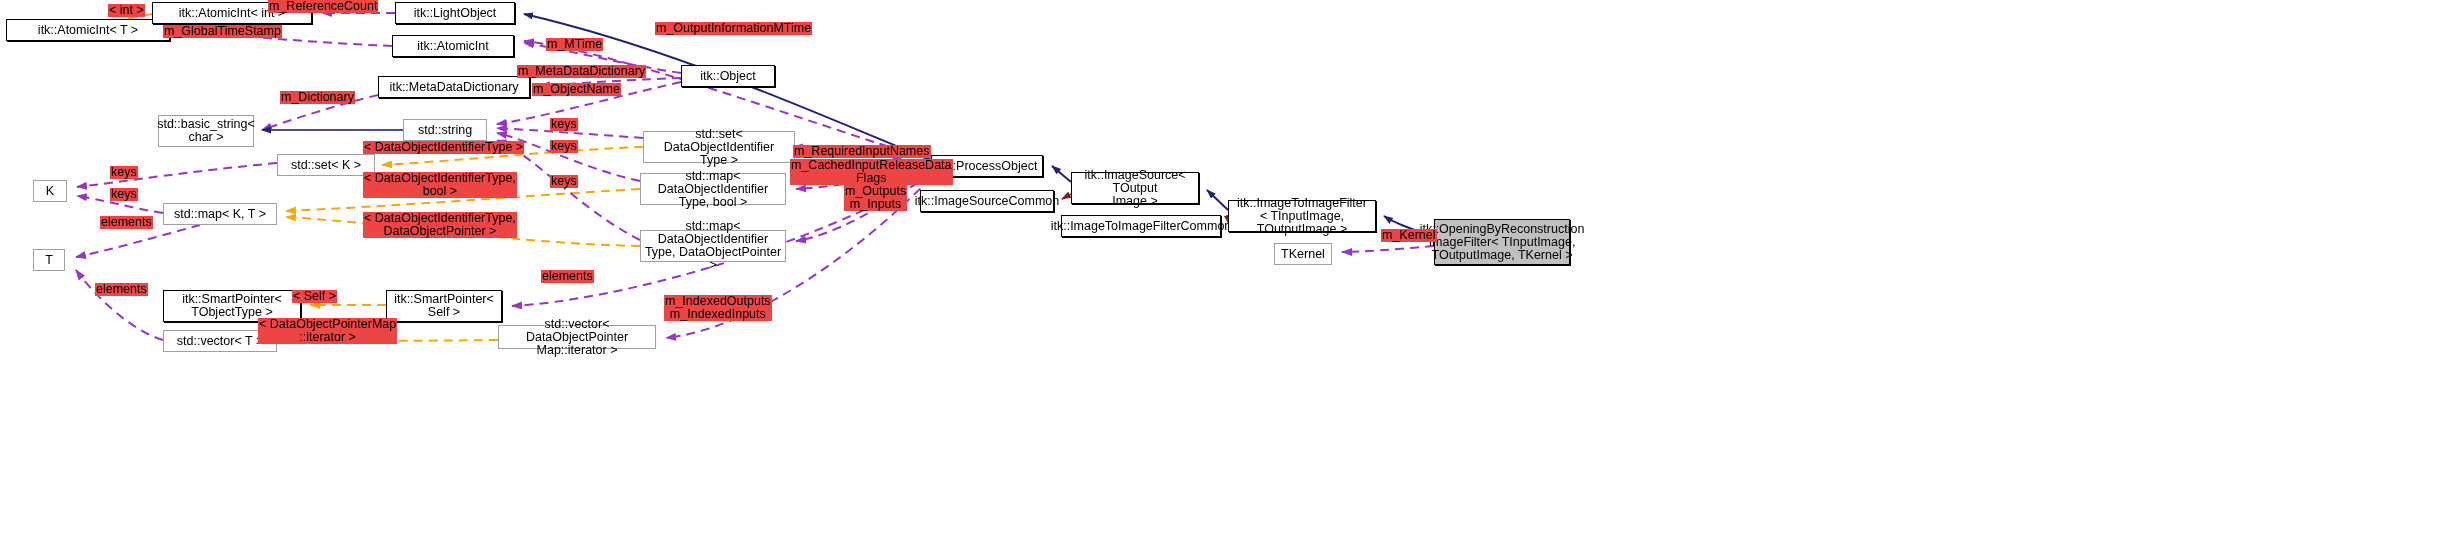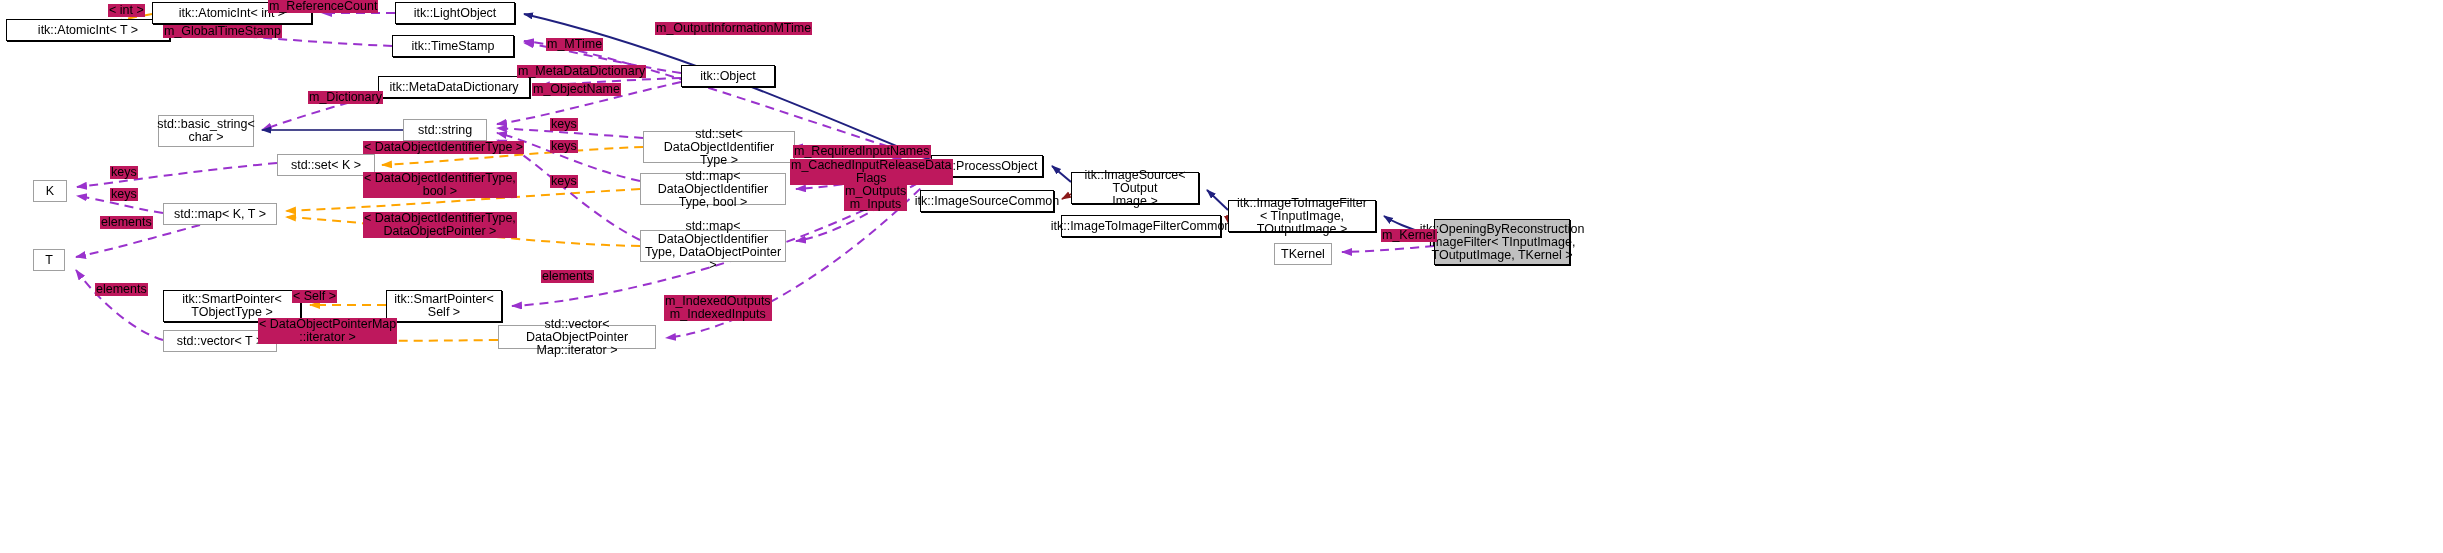--- a/index.html
+++ b/index.html
@@ -47,21 +47,21 @@
   .node.current {
     background: #c0c0c0;
     border: 1px solid #000000;
     box-shadow: 1px 1px 0 0 #000000;
   }
   .edge-label {
     position: absolute;
     font-size: 12.5px;
     line-height: 13px;
     color: #000000;
-    background: #be185d;
+    background: #ef4444;
     text-align: center;
     white-space: pre-line;
     z-index: 6;
     padding: 0 1px;
   }
 </style>
 </head>
 <body>
 
 <div id="diagram">
@@ -115,21 +115,21 @@
     <path d="M 1071,182 L 1052,166" stroke="#20207f" stroke-width="2" fill="none" marker-end="url(#arr-inh)"></path>
     <path d="M 1071,194 L 1062,199" stroke="#8b1a1a" stroke-width="2" fill="none" marker-end="url(#arr-red)"></path>
     <path d="M 1228,210 L 1207,190" stroke="#20207f" stroke-width="2" fill="none" marker-end="url(#arr-inh)"></path>
     <path d="M 1228,219 L 1229,224" stroke="#8b1a1a" stroke-width="2" fill="none" marker-end="url(#arr-red)"></path>
     <path d="M 1434,236 C 1410,230 1390,220 1384,216" stroke="#20207f" stroke-width="2" fill="none" marker-end="url(#arr-inh)"></path>
   </svg>
 
   <div class="node strong" style="left:6px;  top:19px;  width:164px; height:22px;">itk::AtomicInt&lt; T &gt;</div>
   <div class="node strong" style="left:152px; top:2px;   width:160px; height:22px;">itk::AtomicInt&lt; int &gt;</div>
   <div class="node strong" style="left:395px; top:2px;   width:120px; height:22px;">itk::LightObject</div>
-  <div class="node strong" style="left:392px; top:35px;  width:122px; height:22px;">itk::TimeStamp</div>
+  <div class="node strong" style="left:392px; top:35px;  width:122px; height:22px;">itk::AtomicInt</div>
   <div class="node strong" style="left:378px; top:76px;  width:152px; height:22px;">itk::MetaDataDictionary</div>
   <div class="node strong" style="left:681px; top:65px;  width:94px;  height:22px;">itk::Object</div>
   <div class="node" style="left:158px; top:115px; width:96px;  height:32px;">std::basic_string&lt;
 char &gt;</div>
   <div class="node" style="left:403px; top:119px; width:84px;  height:22px;">std::string</div>
   <div class="node" style="left:277px; top:154px; width:98px;  height:22px;">std::set&lt; K &gt;</div>
   <div class="node" style="left:643px; top:131px; width:152px; height:32px;">std::set&lt; DataObjectIdentifier
 Type &gt;</div>
   <div class="node" style="left:640px; top:173px; width:146px; height:32px;">std::map&lt; DataObjectIdentifier
 Type, bool &gt;</div>
@@ -157,21 +157,21 @@
 ImageFilter&lt; TInputImage,
 TOutputImage, TKernel &gt;</div>
 
   <div class="edge-label" style="left:108px;  top:4px;">&lt; int &gt;</div>
   <div class="edge-label" style="left:268px;  top:0px;">m_ReferenceCount</div>
   <div class="edge-label" style="left:163px;  top:25px;">m_GlobalTimeStamp</div>
   <div class="edge-label" style="left:546px;  top:38px;">m_MTime</div>
   <div class="edge-label" style="left:655px;  top:22px;">m_OutputInformationMTime</div>
   <div class="edge-label" style="left:517px;  top:65px;">m_MetaDataDictionary</div>
   <div class="edge-label" style="left:532px;  top:83px;">m_ObjectName</div>
-  <div class="edge-label" style="left:280px;  top:91px;margin-left:28px;">m_Dictionary</div>
+  <div class="edge-label" style="left:280px;  top:91px;">m_Dictionary</div>
   <div class="edge-label" style="left:363px;  top:141px;">&lt; DataObjectIdentifierType &gt;</div>
   <div class="edge-label" style="left:550px;  top:118px;">keys</div>
   <div class="edge-label" style="left:550px;  top:140px;">keys</div>
   <div class="edge-label" style="left:550px;  top:175px;">keys</div>
   <div class="edge-label" style="left:110px;  top:166px;">keys</div>
   <div class="edge-label" style="left:110px;  top:188px;">keys</div>
   <div class="edge-label" style="left:100px;  top:216px;">elements</div>
   <div class="edge-label" style="left:95px;   top:283px;">elements</div>
   <div class="edge-label" style="left:363px;  top:172px;">&lt; DataObjectIdentifierType,
 bool &gt;</div>

